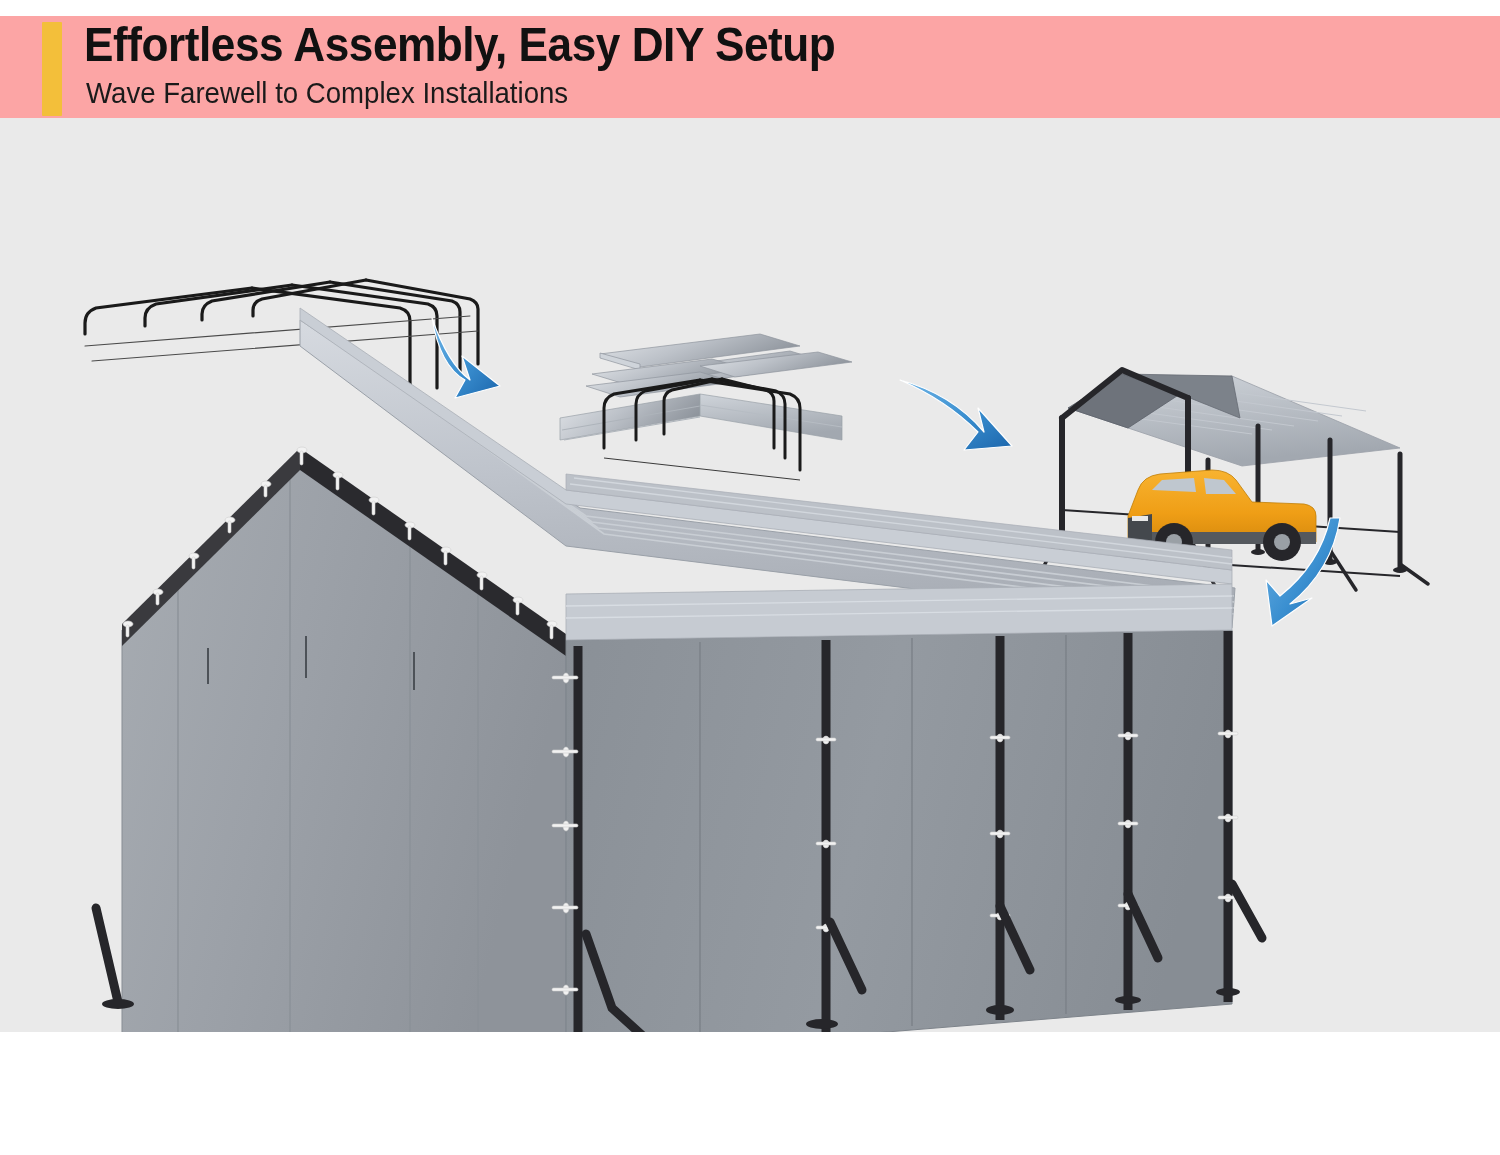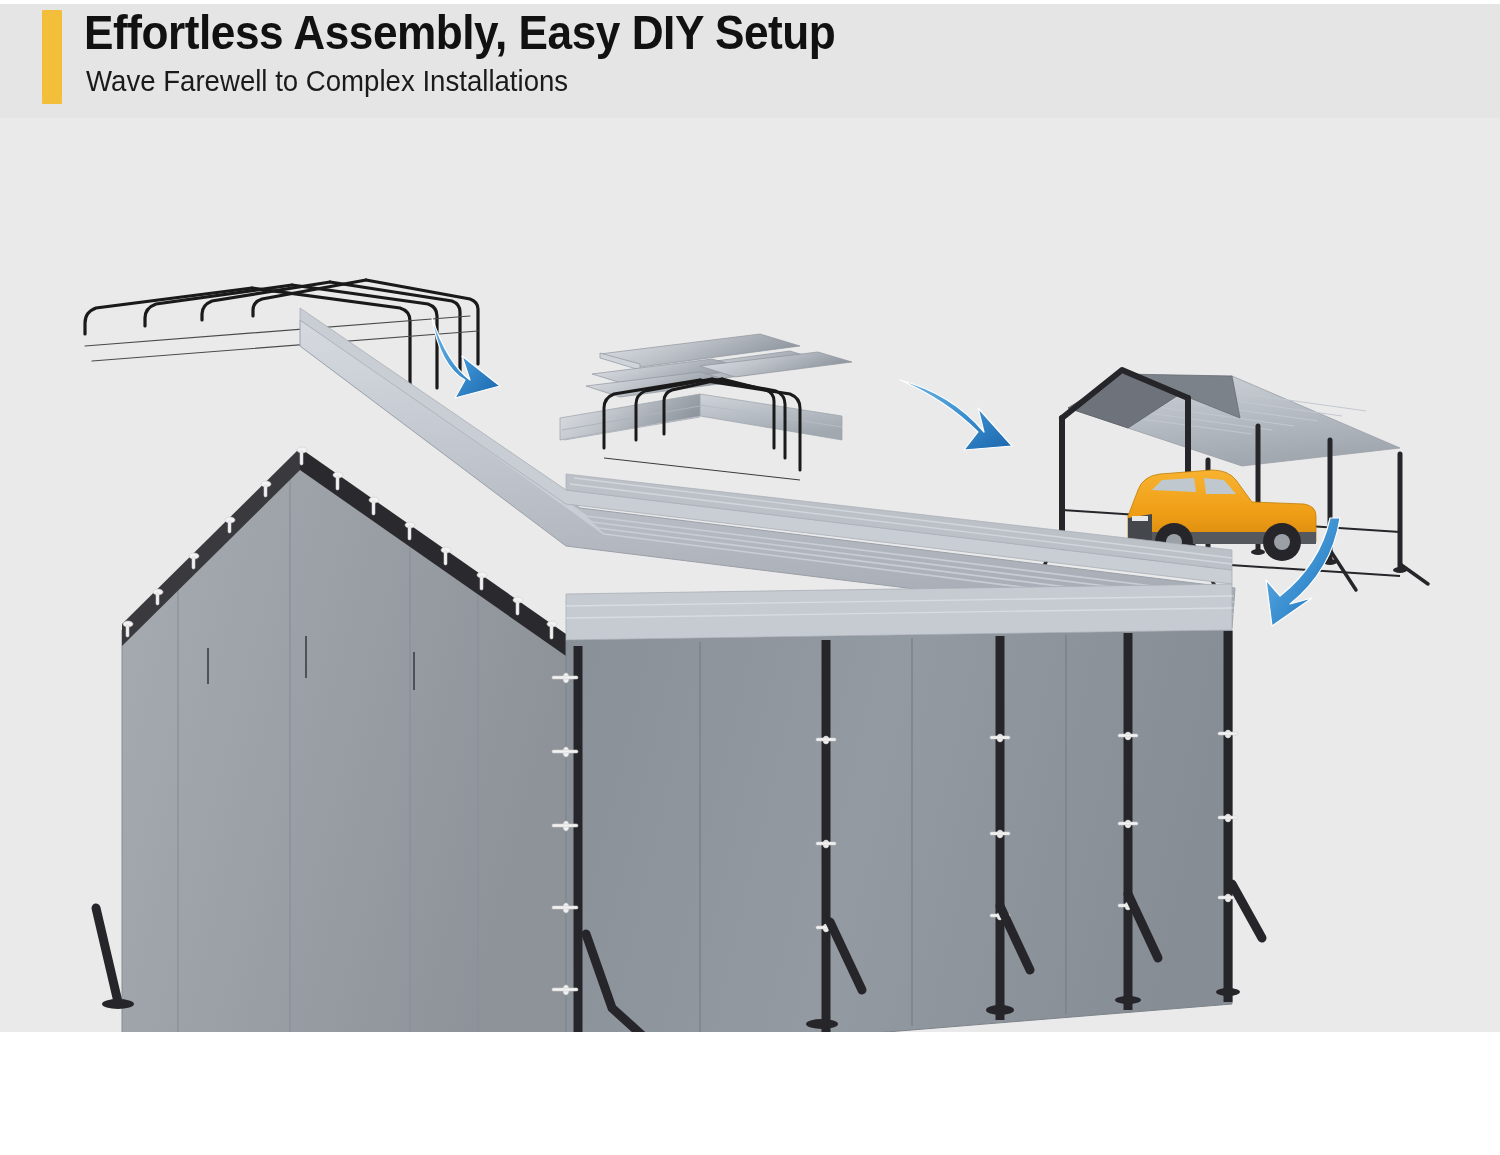--- a/index.html
+++ b/index.html
@@ -7,22 +7,22 @@
     width:1500px;height:1155px;
     background:#ffffff;
     font-family:"Liberation Sans", sans-serif;
     overflow:hidden;
     position:relative;
   }
   .page{position:absolute;inset:0;}
 
   
   .header{
-    position:absolute;left:0;top:4px;width:1500px;height:118px;
-    background:#e5e5e5;
+    position:absolute;left:0;top:16px;width:1500px;height:118px;
+    background:#fca5a5;
   }
   .accent-bar{
     position:absolute;left:42px;top:6px;width:20px;height:94px;
     background:#F3BF3A;border-radius:1px;
   }
   .title{
     position:absolute;left:84px;top:1px;
     font-size:48px;font-weight:bold;color:#111111;
     letter-spacing:-0.5px;
     transform:scaleX(0.92);transform-origin:left center;

